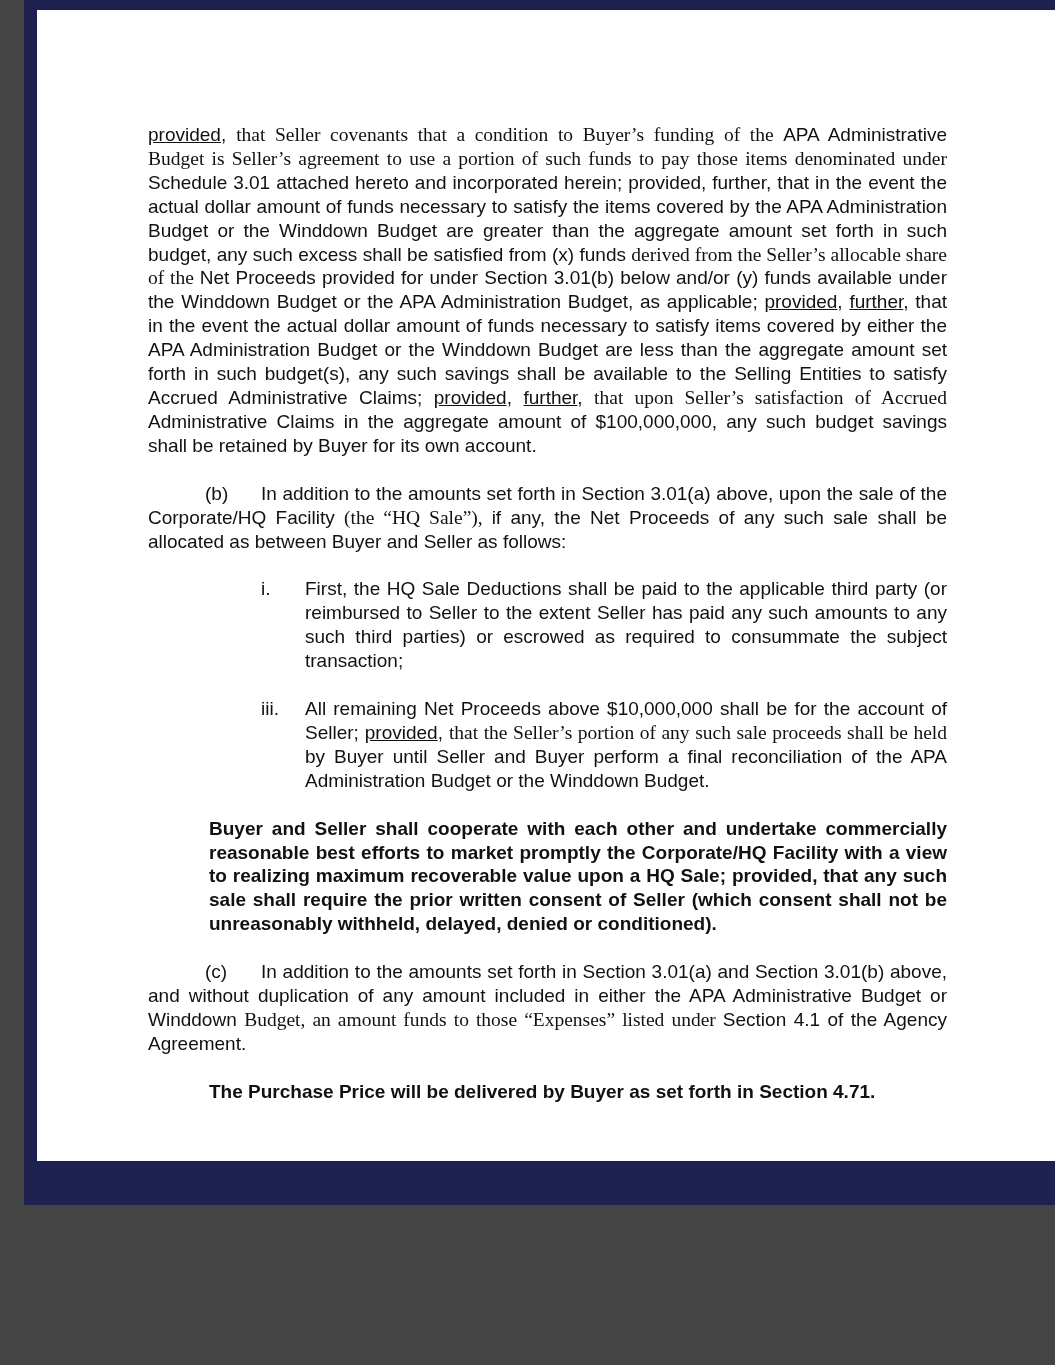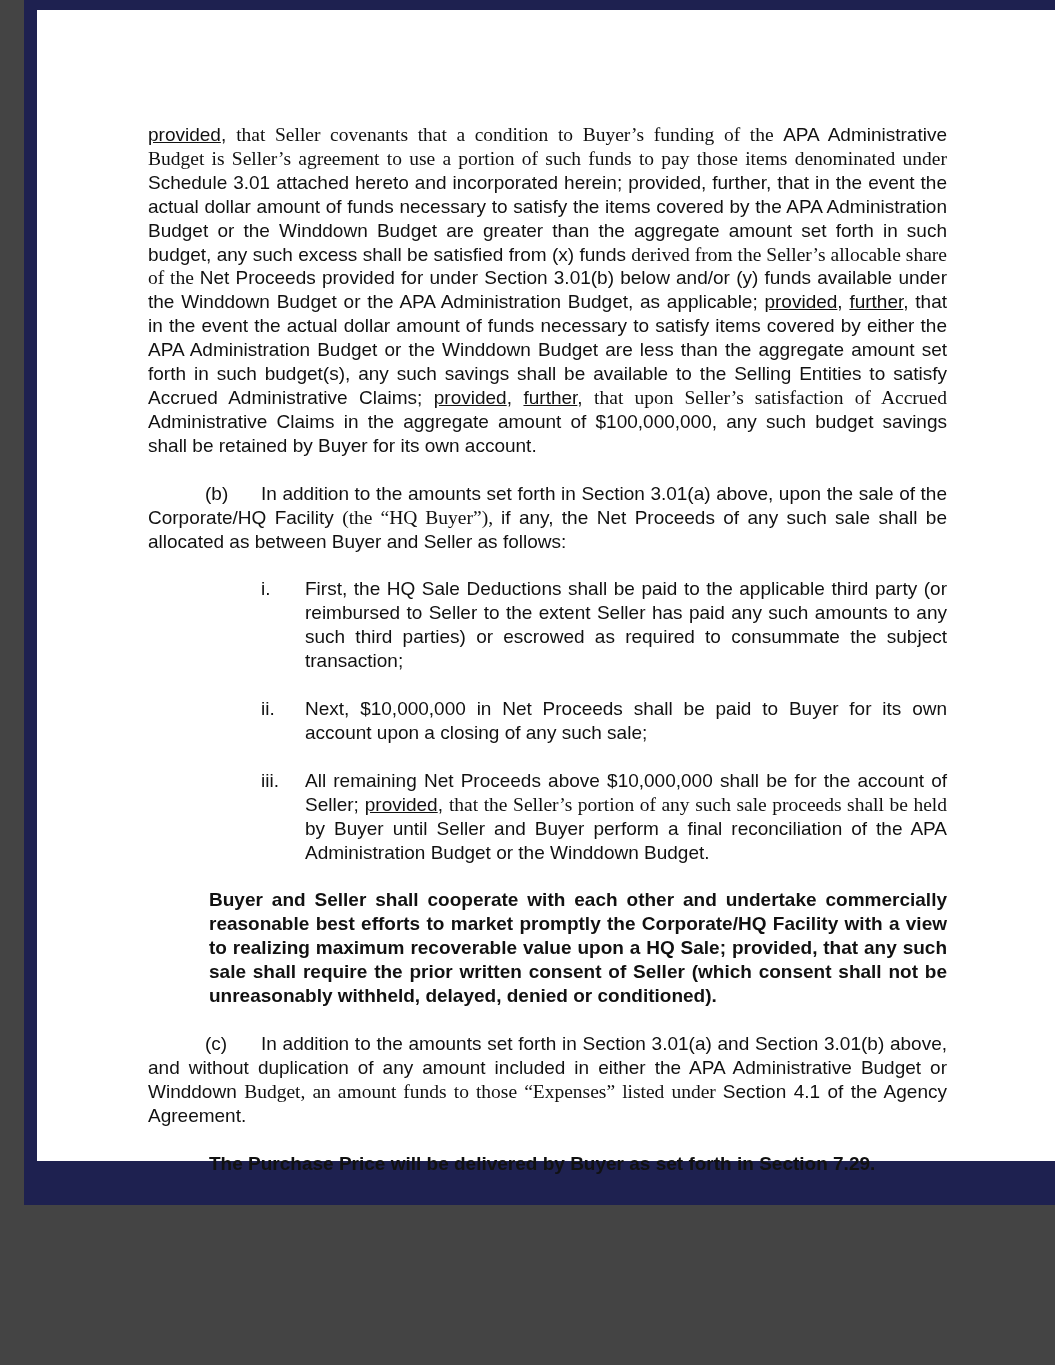--- a/index.html
+++ b/index.html
@@ -41,24 +41,23 @@
     color:#111;font-size:11.5px;letter-spacing:-0.3px;
   }
 </style>
 </head>
 <body>
 
 <div id="scan-page" style="background: rgb(30, 33, 80);">
   <div id="paper" style="background: rgb(255, 255, 255);">
     <div id="doc-body" style="color: rgb(17, 17, 17);">
         <p class="para body"><span class="u">provided</span><span>, </span><span class="serif">that Seller covenants that a condition to Buyer’s funding of the </span><span>APA Administrative </span><span class="serif">Budget is Seller’s agreement to use a portion of such funds to pay those items denominated under </span><span>Schedule 3.01 attached hereto and incorporated herein; provided, further, that in the event the actual dollar amount of funds necessary to satisfy the items covered by the APA Administration Budget or the Winddown Budget are greater than the aggregate amount set forth in such budget, any such excess shall be satisfied from (x) funds </span><span class="serif">derived from the Seller’s allocable share of the </span><span>Net Proceeds provided for under Section 3.01(b) below and/or (y) funds available under the Winddown Budget or the APA Administration Budget, as applicable; </span><span class="u">provided</span><span>, </span><span class="u">further</span><span>, that in the event the actual dollar amount of funds necessary to satisfy items covered by either the APA Administration Budget or the Winddown Budget are less than the aggregate amount set forth in such budget(s), any such savings shall be available to the Selling Entities to satisfy Accrued Administrative Claims; </span><span class="u">provided</span><span>, </span><span class="u">further</span><span>, </span><span class="serif">that upon Seller’s satisfaction of Accrued </span><span>Administrative Claims in the aggregate amount of $100,000,000, any such budget savings shall be retained by Buyer for its own account.</span></p>
-        <p class="para lettered"><span class="plabel">(b)</span><span>In addition to the amounts set forth in Section 3.01(a) above, upon the sale of the Corporate/HQ Facility </span><span class="serif">(the “HQ Buyer”), </span><span>if any, the Net Proceeds of any such sale shall be allocated as between Buyer and Seller as follows:</span></p>
+        <p class="para lettered"><span class="plabel">(b)</span><span>In addition to the amounts set forth in Section 3.01(a) above, upon the sale of the Corporate/HQ Facility </span><span class="serif">(the “HQ Sale”), </span><span>if any, the Net Proceeds of any such sale shall be allocated as between Buyer and Seller as follows:</span></p>
         <p class="para list"><span class="rlabel">i.</span><span>First, the HQ Sale Deductions shall be paid to the applicable third party (or reimbursed to Seller to the extent Seller has paid any such amounts to any such third parties) or escrowed as required to consummate the subject transaction;</span></p>
-        <p class="para list"><span class="rlabel">ii.</span><span>Next, $10,000,000 in Net Proceeds shall be paid to Buyer for its own account upon a closing of any such sale;</span></p>
         <p class="para list"><span class="rlabel">iii.</span><span>All remaining Net Proceeds above $10,000,000 shall be for the account of Seller; </span><span class="u">provided</span><span>, </span><span class="serif">that the Seller’s portion of any such sale proceeds shall be held </span><span>by Buyer until Seller and Buyer perform a final reconciliation of the APA Administration Budget or the Winddown Budget.</span></p>
         <p class="para indented"><span>Buyer and Seller shall cooperate with each other and undertake commercially reasonable best efforts to market promptly the Corporate/HQ Facility with a view to realizing maximum recoverable value upon a HQ Sale; provided, that any such sale shall require the prior written consent of Seller (which consent shall not be unreasonably withheld, delayed, denied or conditioned).</span></p>
         <p class="para lettered"><span class="plabel">(c)</span><span>In addition to the amounts set forth in Section 3.01(a) and Section 3.01(b) above, and without duplication of any amount included in either the APA Administrative Budget or Winddown </span><span class="serif">Budget, an amount funds to those “Expenses” listed under </span><span>Section 4.1 of the Agency Agreement.</span></p>
-        <p class="para indented"><span>The Purchase Price will be delivered by Buyer as set forth in Section 7.29.</span></p>
+        <p class="para indented"><span>The Purchase Price will be delivered by Buyer as set forth in Section 4.71.</span></p>
       </div>
     <div id="page-number">31</div>
     <div id="doc-id">#99621647v43</div>
   </div>
 </div>
 
 </body></html>

